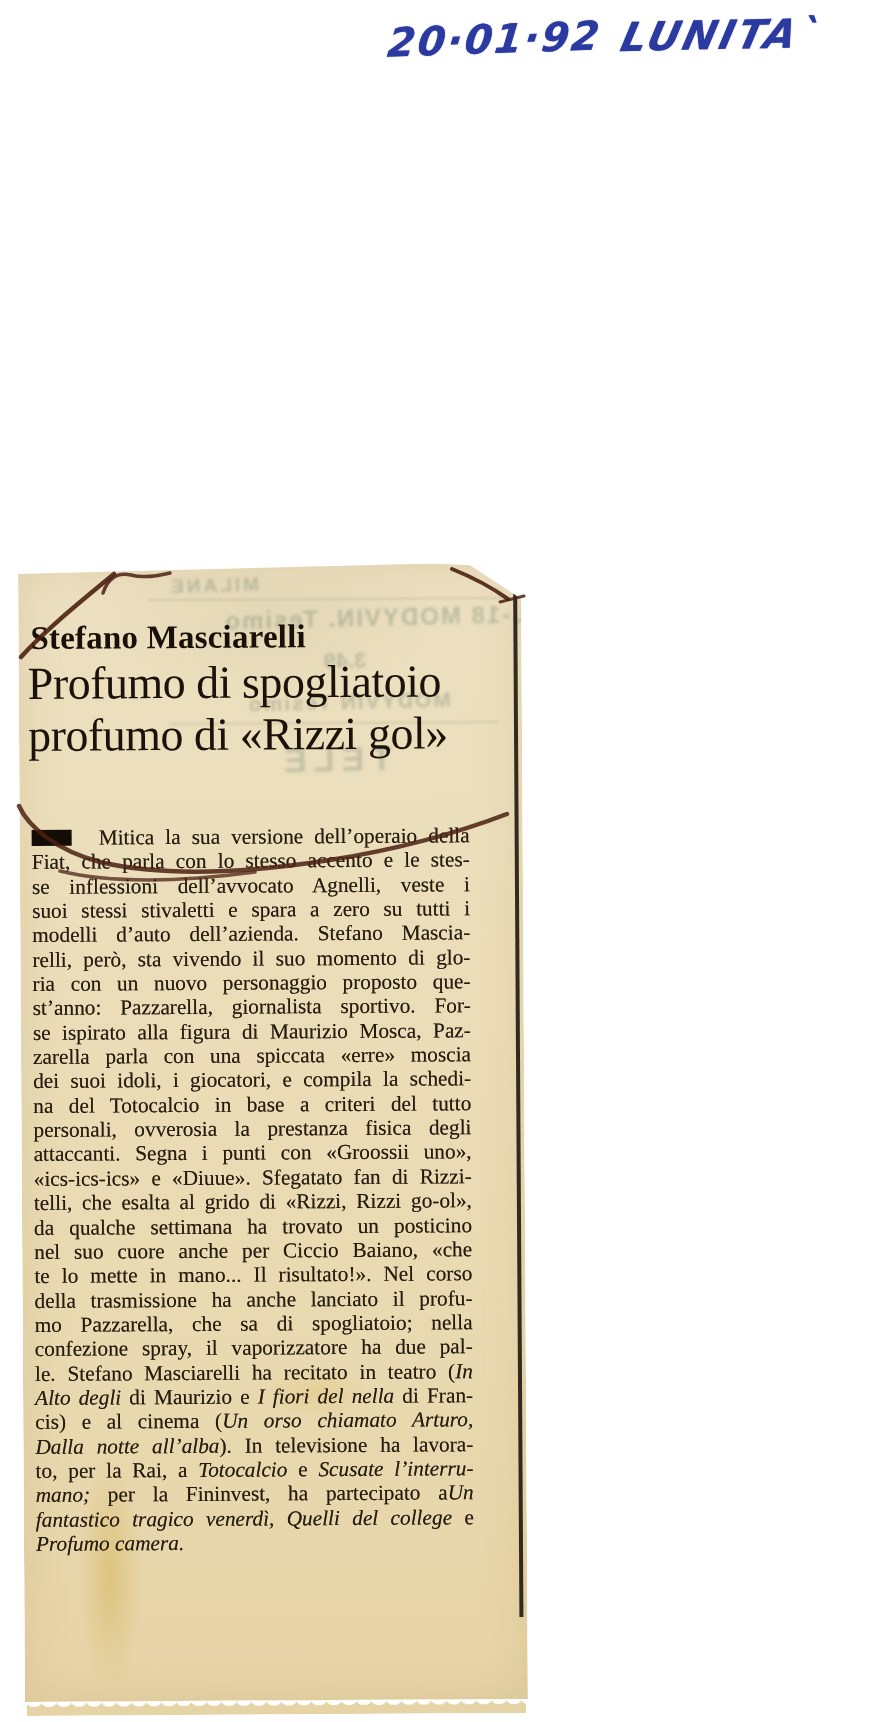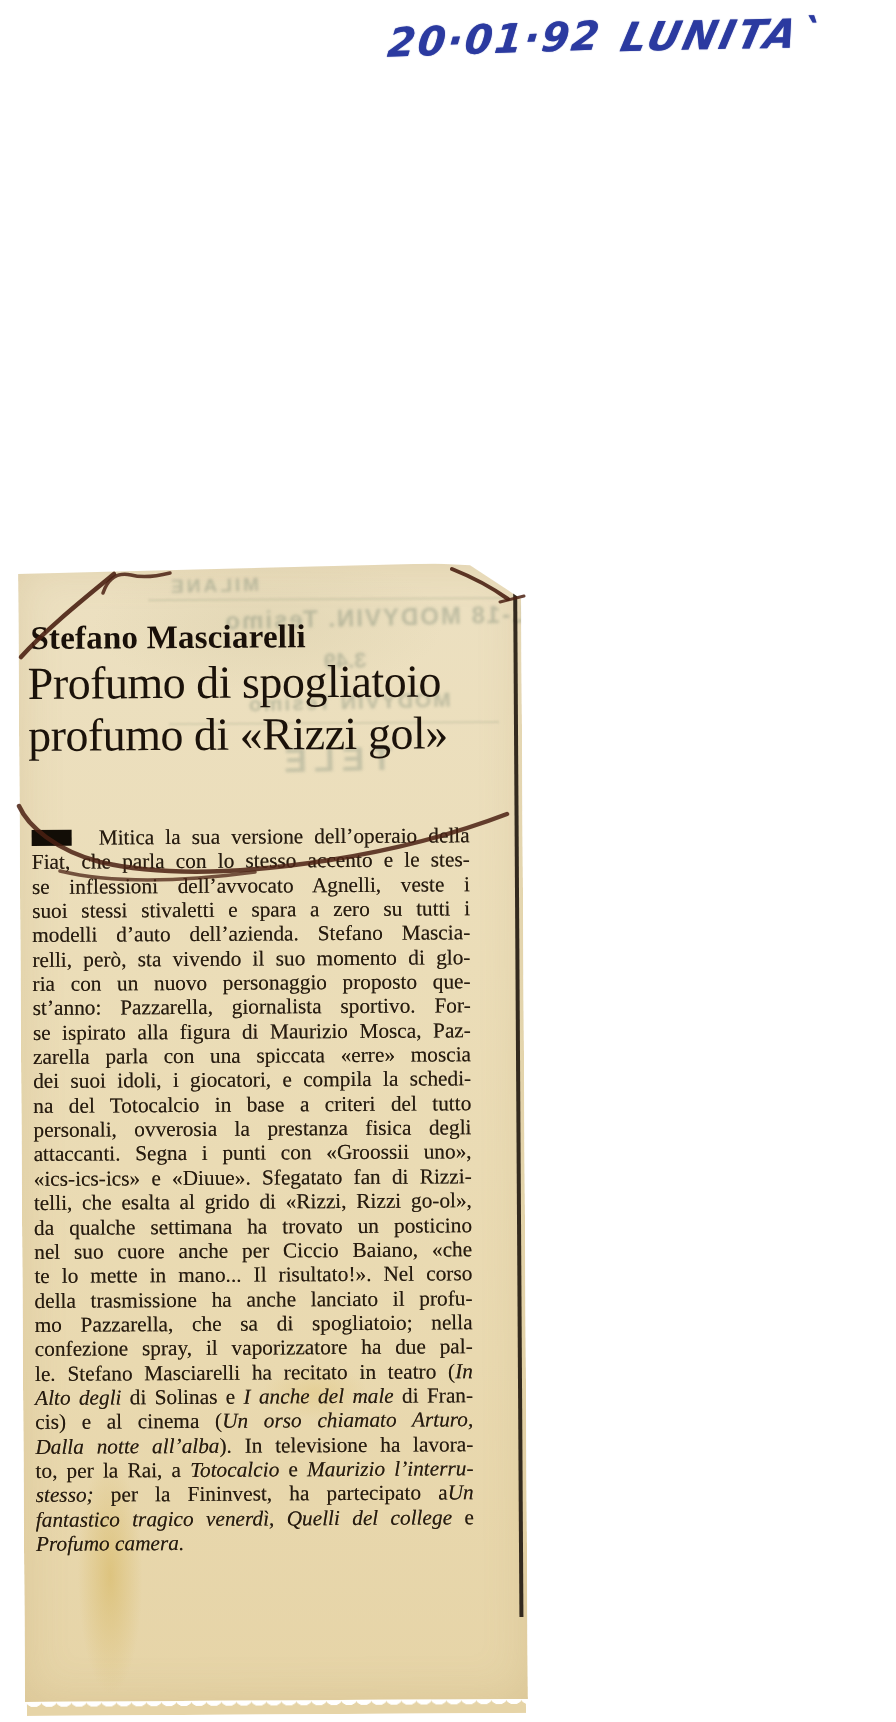--- a/index.html
+++ b/index.html
@@ -112,25 +112,25 @@
           <div class="bline"><span>attaccanti. Segna i punti con «Groossii uno»,</span></div>
           <div class="bline"><span>«ics-ics-ics» e «Diuue». Sfegatato fan di Rizzi-</span></div>
           <div class="bline"><span>telli, che esalta al grido di «Rizzi, Rizzi go-ol»,</span></div>
           <div class="bline"><span>da qualche settimana ha trovato un posticino</span></div>
           <div class="bline"><span>nel suo cuore anche per Ciccio Baiano, «che</span></div>
           <div class="bline"><span>te lo mette in mano... Il risultato!». Nel corso</span></div>
           <div class="bline"><span>della trasmissione ha anche lanciato il profu-</span></div>
           <div class="bline"><span>mo Pazzarella, che sa di spogliatoio; nella</span></div>
           <div class="bline"><span>confezione spray, il vaporizzatore ha due pal-</span></div>
           <div class="bline"><span>le. Stefano Masciarelli ha recitato in teatro (</span><span class="it">In</span></div>
-          <div class="bline"><span class="it">Alto degli</span><span> di Solinas e </span><span class="it">I anche del male</span><span> di Fran-</span></div>
+          <div class="bline"><span class="it">Alto degli</span><span> di Maurizio e </span><span class="it">I fiori del nella</span><span> di Fran-</span></div>
           <div class="bline"><span>cis) e al cinema (</span><span class="it">Un orso chiamato Arturo,</span></div>
           <div class="bline"><span class="it">Dalla notte all’alba</span><span>). In televisione ha lavora-</span></div>
-          <div class="bline"><span>to, per la Rai, a </span><span class="it">Totocalcio</span><span> e </span><span class="it">Maurizio l’interru-</span></div>
-          <div class="bline"><span class="it">stesso;</span><span> per la Fininvest, ha partecipato a</span><span class="it">Un</span></div>
+          <div class="bline"><span>to, per la Rai, a </span><span class="it">Totocalcio</span><span> e </span><span class="it">Scusate l’interru-</span></div>
+          <div class="bline"><span class="it">mano;</span><span> per la Fininvest, ha partecipato a</span><span class="it">Un</span></div>
           <div class="bline"><span class="it">fantastico tragico venerdì, Quelli del college</span><span> e</span></div>
           <div class="bline last"><span class="it">Profumo camera.</span></div>
         </div>
     </div>
     <div class="torn"></div>
   </div>
 
   <svg class="pen" width="896" height="1722" viewBox="0 0 896 1722">
     <g fill="none" stroke="#4b2113" stroke-linecap="round">
       <path d="M 21 657 C 45 630 85 598 114 574" stroke-width="4.5" opacity=".9"></path>

